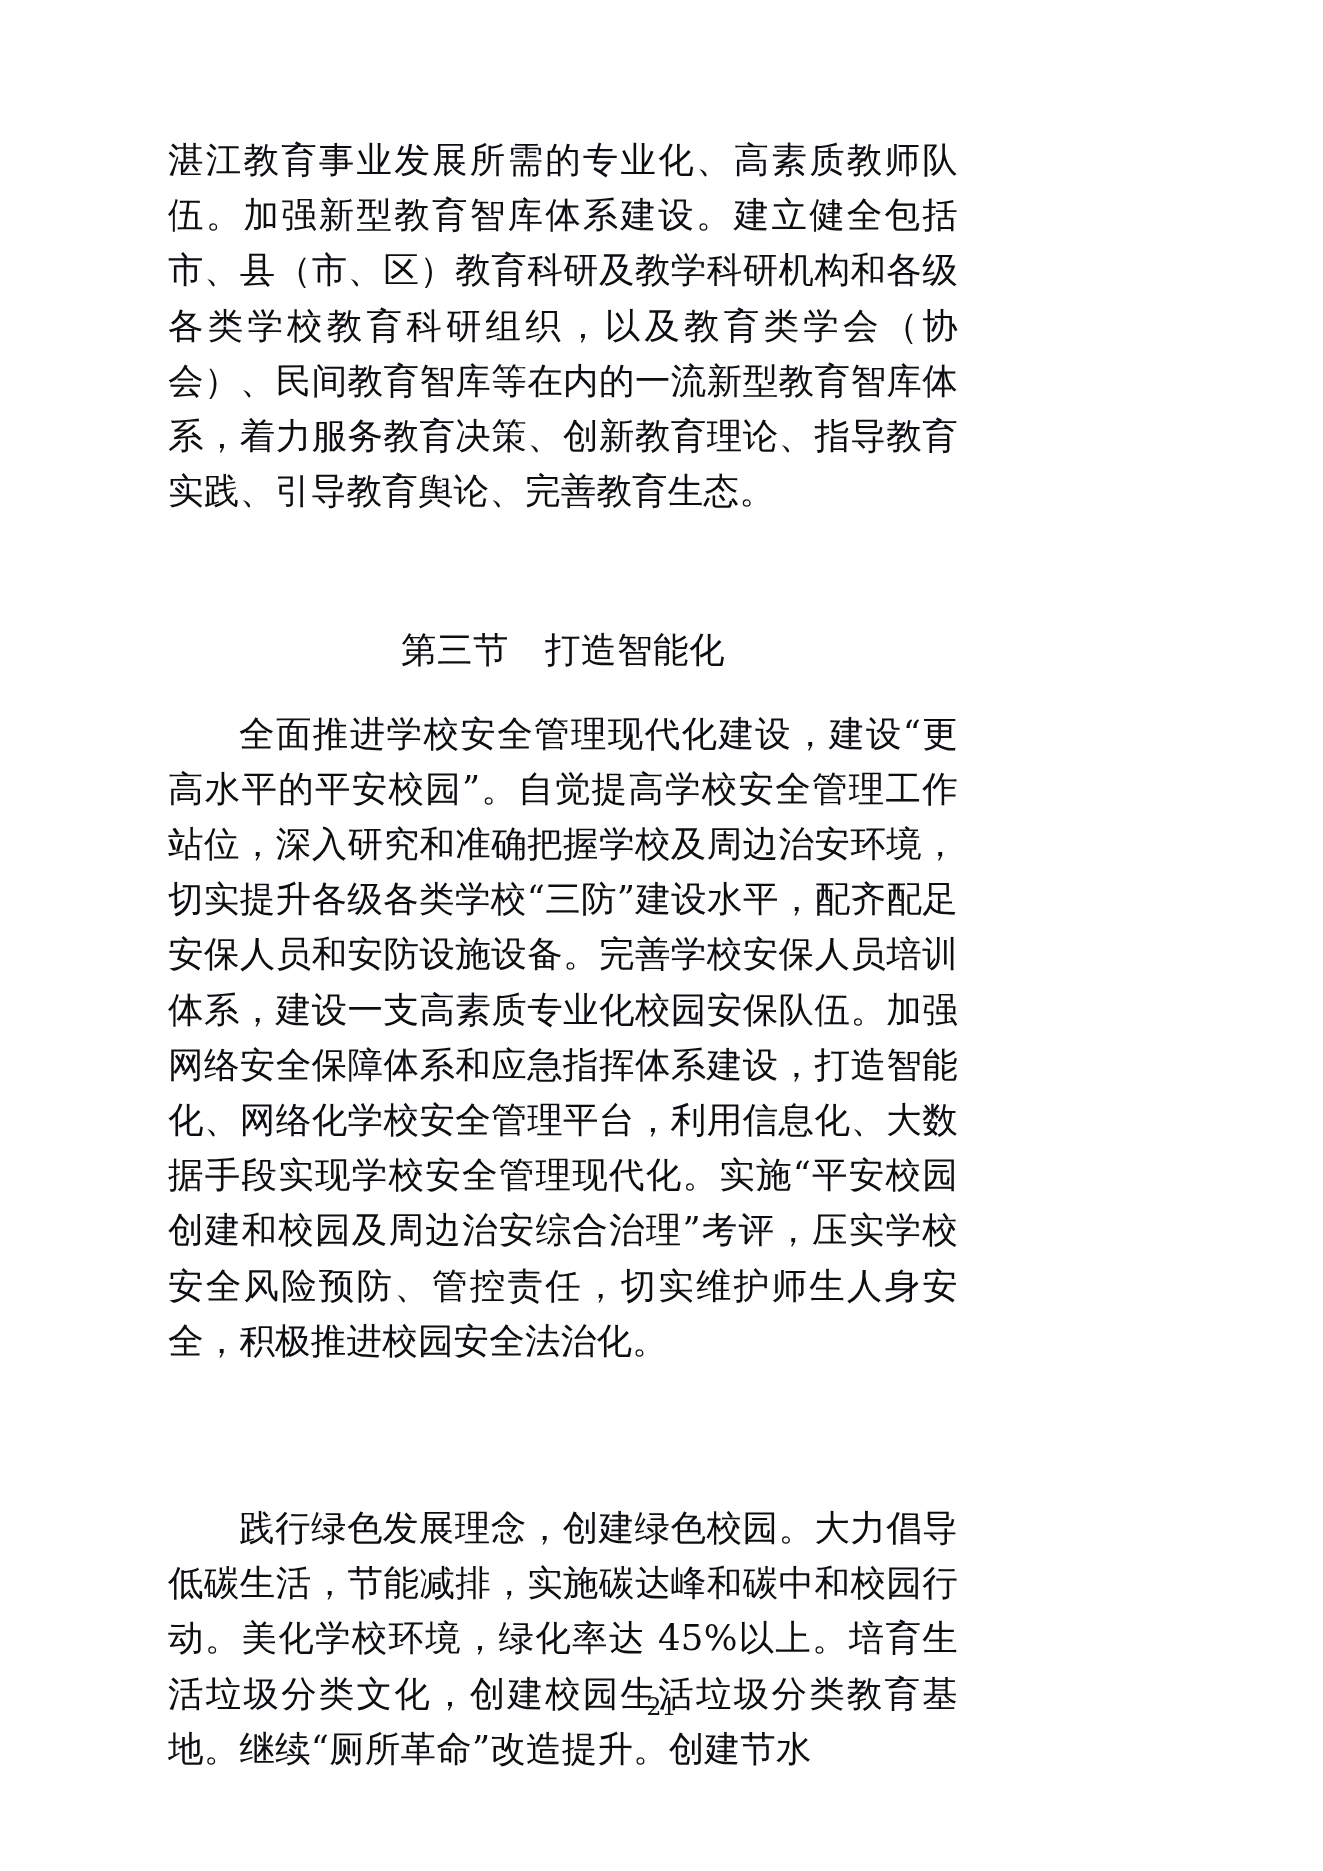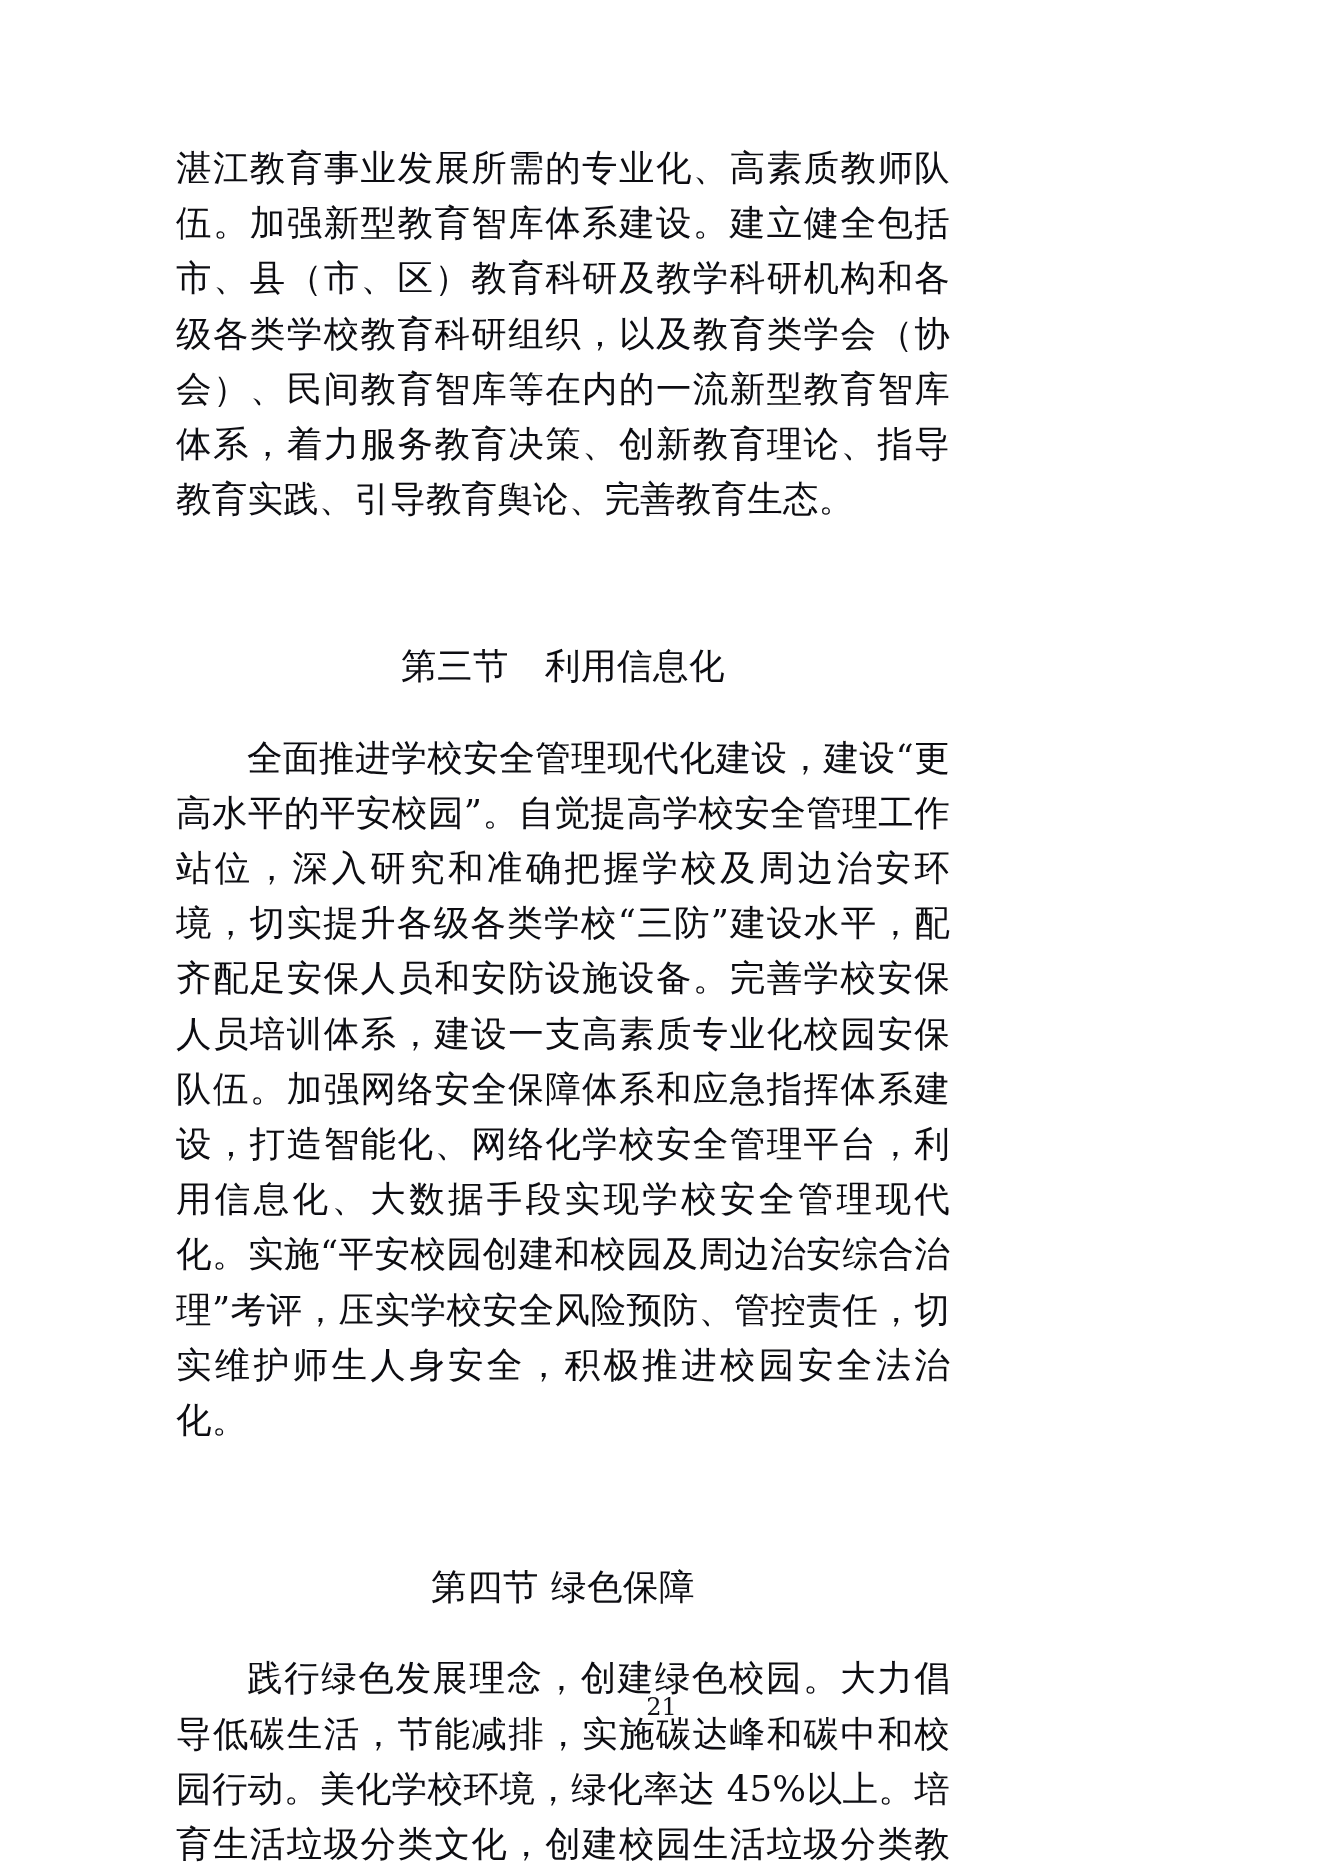--- a/index.html
+++ b/index.html
@@ -25,21 +25,21 @@
     width: 790px;
   }
   .para {
     font-family: "DejaVu Serif", "Liberation Serif", serif;
     font-size: 35.5px;
     line-height: 55.2px;
     color: #0d0d12;
     text-align: justify;
     text-justify: inter-character;
     text-indent: 71px;
-    margin: 8px;
+    margin: 0;
     letter-spacing: 0.2px;
     font-weight: 400;
   }
   .para.noindent {
     text-indent: 0;
   }
   .heading {
     font-family: "DejaVu Serif", "Liberation Serif", serif;
     font-size: 35.5px;
     line-height: 55.2px;
@@ -69,29 +69,28 @@
 <body>
 
 <div class="page">
 
   <div class="content">
 
     <p class="para noindent">湛江教育事业发展所需的专业化、高素质教师队伍。加强新型教育智库体系建设。建立健全包括市、县（市、区）教育科研及教学科研机构和各级各类学校教育科研组织，以及教育类学会（协会）、民间教育智库等在内的一流新型教育智库体系，着力服务教育决策、创新教育理论、指导教育实践、引导教育舆论、完善教育生态。</p>
 
     <div class="gap-lg"></div>
 
-    <h2 class="heading">第三节　利用信息化</h2>
+    <h2 class="heading">第三节　打造智能化</h2>
 
     <div class="gap-xs"></div>
 
     <p class="para">全面推进学校安全管理现代化建设，建设“更高水平的平安校园”。自觉提高学校安全管理工作站位，深入研究和准确把握学校及周边治安环境，切实提升各级各类学校“三防”建设水平，配齐配足安保人员和安防设施设备。完善学校安保人员培训体系，建设一支高素质专业化校园安保队伍。加强网络安全保障体系和应急指挥体系建设，打造智能化、网络化学校安全管理平台，利用信息化、大数据手段实现学校安全管理现代化。实施“平安校园创建和校园及周边治安综合治理”考评，压实学校安全风险预防、管控责任，切实维护师生人身安全，积极推进校园安全法治化。</p>
 
     <div class="gap-lg"></div>
 
-    <h2 class="heading">第四节 绿色保障</h2>
 
     <div class="gap-xs"></div>
 
     <p class="para">践行绿色发展理念，创建绿色校园。大力倡导低碳生活，节能减排，实施碳达峰和碳中和校园行动。美化学校环境，绿化率达 45%以上。培育生活垃圾分类文化，创建校园生活垃圾分类教育基地。继续“厕所革命”改造提升。创建节水</p>
 
   </div>
 
   <div class="page-number">21</div>
 
 </div>

